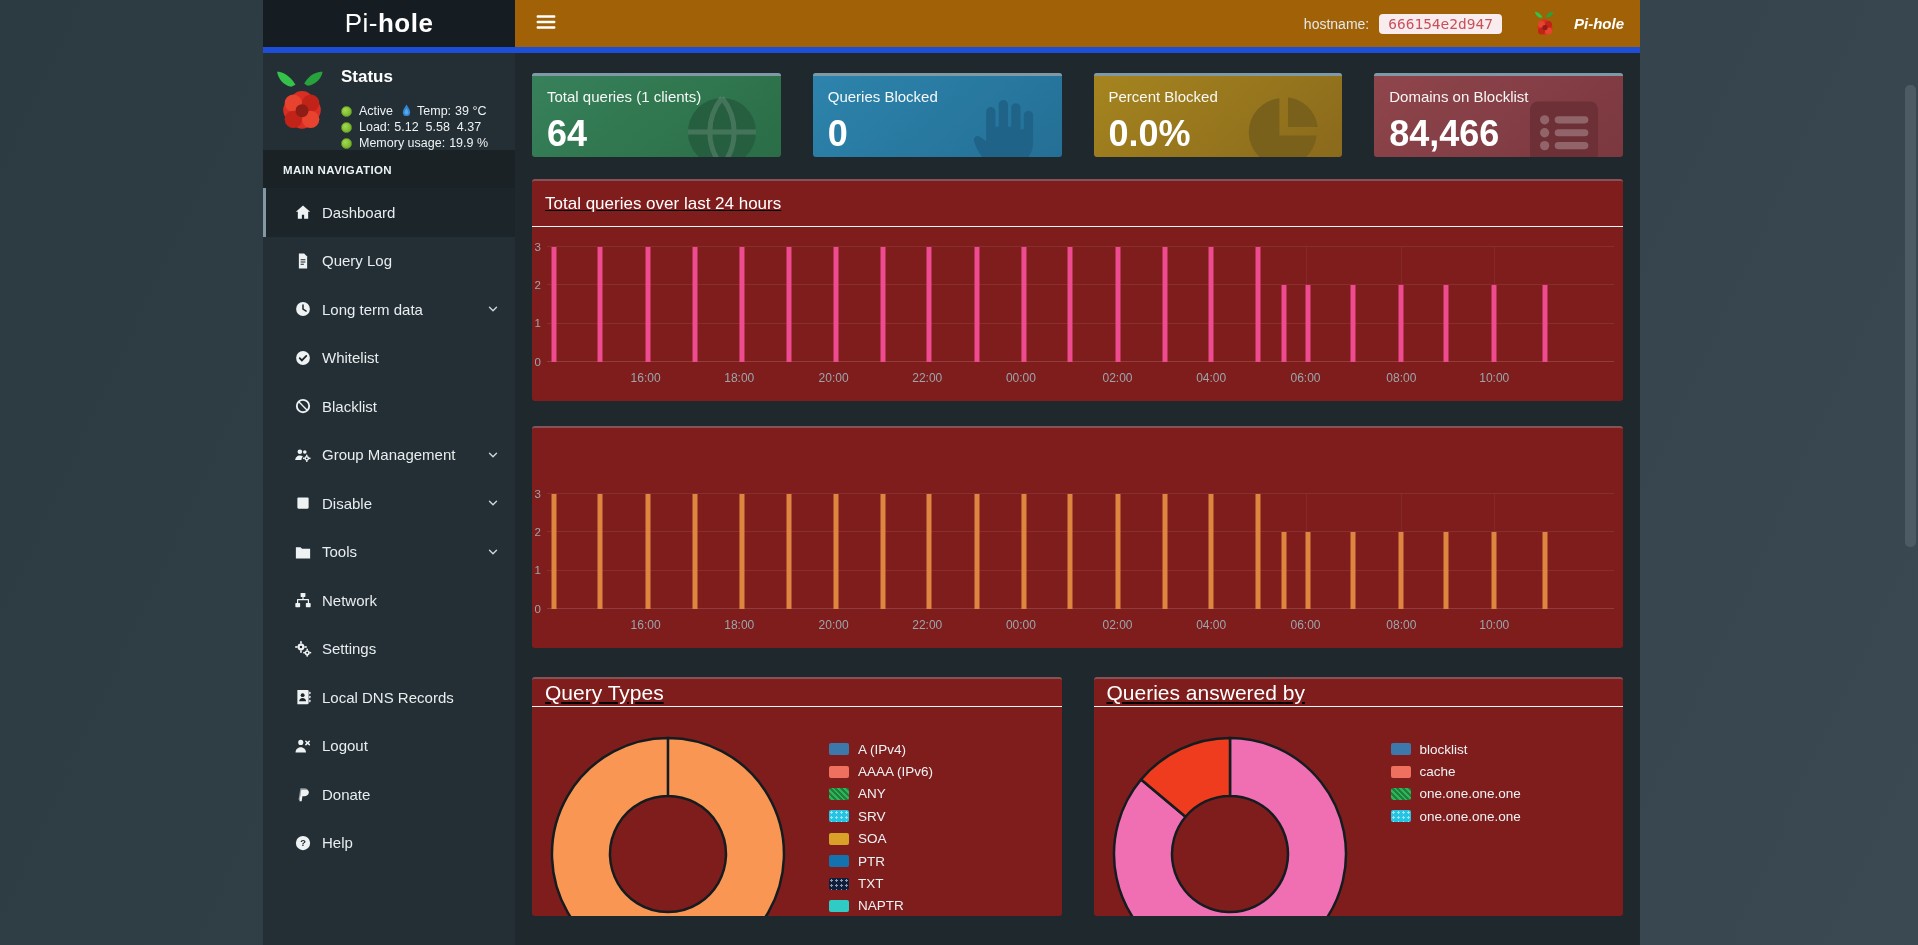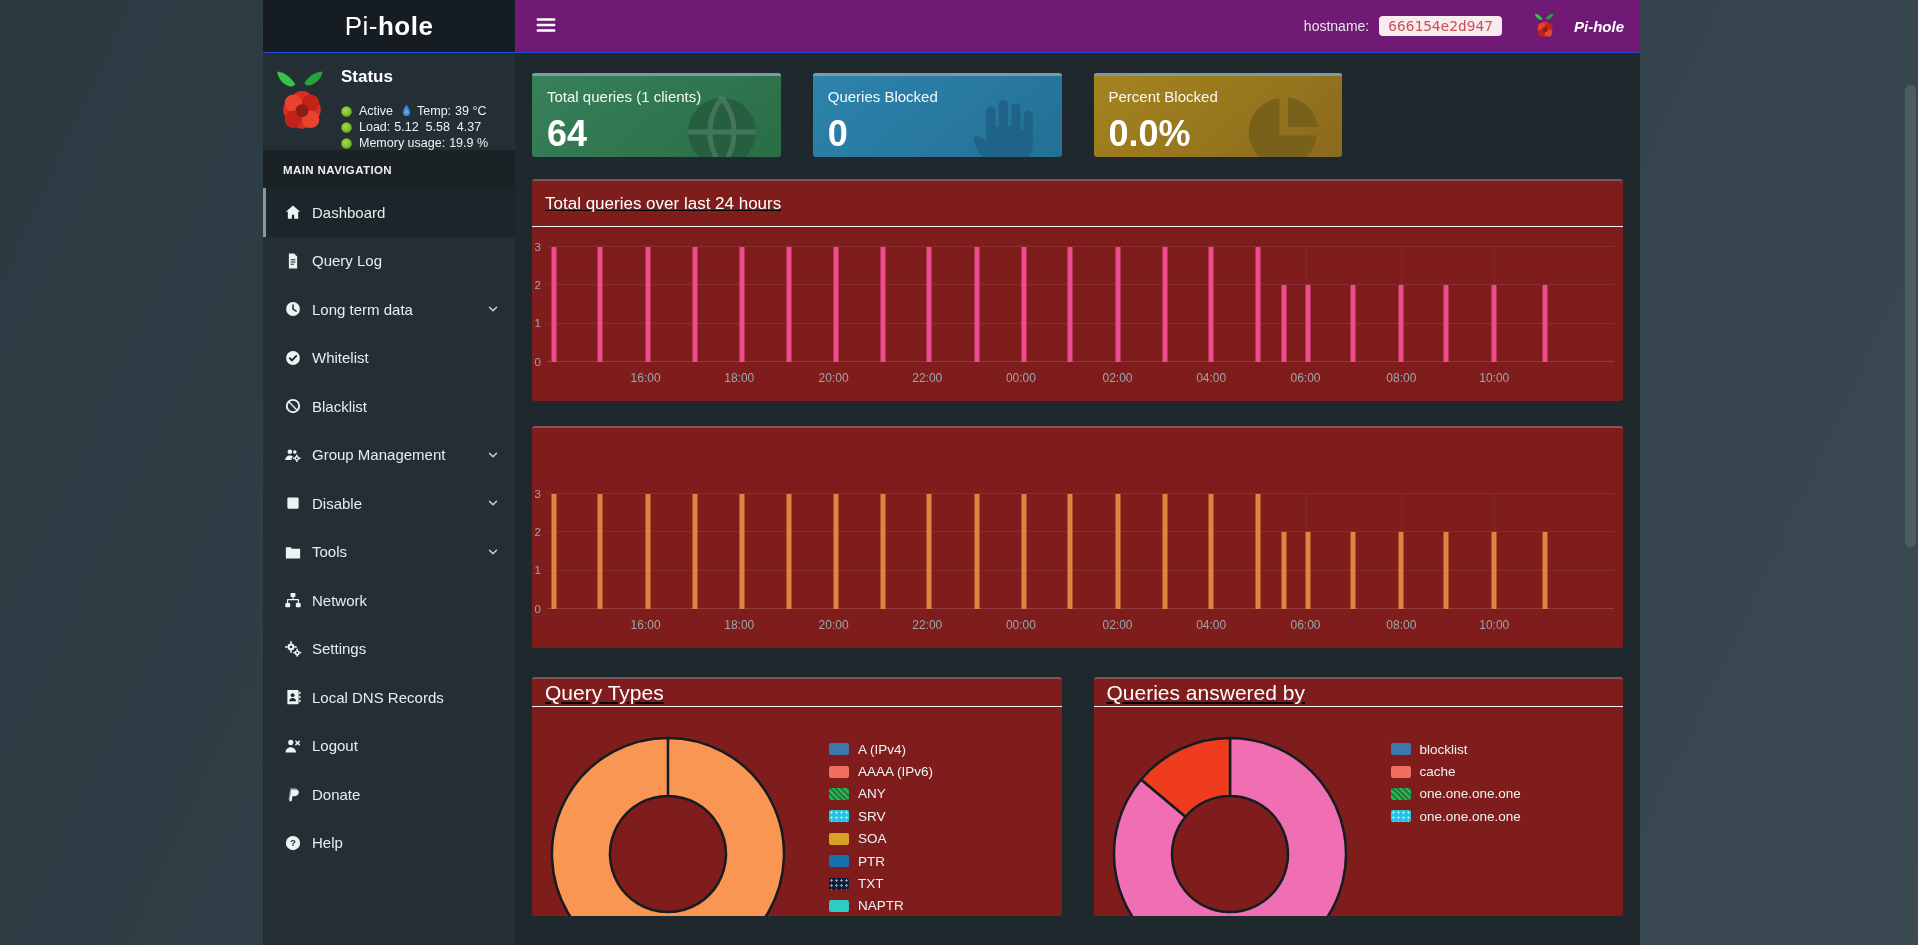--- a/index.html
+++ b/index.html
@@ -9,21 +9,21 @@
 
   
   .screen-scrollbar { position:absolute; left:1905px; top:85px; width:11px; height:462px;
     background:#4d5c64; border-radius:5px; }
 
   
   .app { position:absolute; left:263px; top:0; width:1377px; height:945px;
     display:flex; flex-direction:column; background:#1f282d; }
 
   
-  .navbar { height:53px; flex:0 0 53px; display:flex; background:#701a75; border-bottom:1px solid #1d4ed8; }
+  .navbar { height:53px; flex:0 0 53px; display:flex; background:#a16207; border-bottom:6px solid #1d4ed8; }
   .logo { width:252px; flex:0 0 252px; background:#161d22; color:#fff; font-size:26px;
     display:flex; align-items:center; justify-content:center; letter-spacing:.5px; }
   .logo b { font-weight:bold; }
   .nav-main { flex:1; display:flex; align-items:center; padding:0 16px 0 18px; }
   .hamburger { background:none; border:none; color:#fff; width:26px; height:26px; cursor:pointer; padding:0; }
   .hamburger svg { width:22px; height:22px; }
   .nav-right { margin-left:auto; display:flex; align-items:center; gap:10px; }
   .hostname-label { color:#e3e9ec; font-size:14px; }
   .hostname-badge { background:#f9ecee; color:#c75059; font-family:"DejaVu Sans Mono", monospace;
     font-size:14.5px; padding:2px 9px; border-radius:4px; }
@@ -43,21 +43,21 @@
   .dot { width:11px; height:11px; border-radius:50%; flex:0 0 11px;
     background:radial-gradient(circle at 35% 35%, #a4d94f, #7cb82f 70%); border:1px solid #5f9922; margin-right:7px; }
   .temp-icon { width:11px; height:14px; margin:0 5px 0 8px; }
   .status-row .val { margin-left:4px; }
 
   .nav-header { height:38px; line-height:40px; background:#1a2226; color:#eef2f4;
     font-size:11.5px; font-weight:bold; letter-spacing:.4px; padding-left:20px; }
 
   .nav-list { list-style:none; }
   .nav-item { position:relative; height:48.5px; display:flex; align-items:center;
-    padding-left:20px; font-size:15px; color:#e8edef; cursor:pointer; }
+    padding-left:30px; font-size:15px; color:#e8edef; cursor:pointer; }
   .nav-item.active { background:#1c2529; }
   .nav-item.active::before { content:""; position:absolute; left:0; top:0; bottom:0; width:3px; background:#8298a2; }
   .nav-icon { width:20px; height:18px; flex:0 0 20px; margin-right:9px; color:#eef2f3; display:flex; align-items:center; justify-content:center; }
   .nav-icon svg { width:18px; height:18px; }
   .nav-chevron { position:absolute; right:15px; width:14px; height:14px; color:#cdd6da; }
 
   
   .content { flex:1; background:#1f282d; padding:20px 17px; overflow:hidden; }
 
   .cards { display:grid; grid-template-columns:repeat(4,1fr); gap:32px; height:84px; margin-bottom:22px; }
@@ -348,20 +348,33 @@
             <svg class="card-icon" viewBox="0 0 24 24" fill="#1f6488" color="#1f6488">
               <path d="M8.6 21.5c-2.3-1.9-4-4.5-4.7-7-.3-1 .8-1.8 1.7-1.2l1.7 1.3V6.3c0-.7.6-1.3 1.3-1.3s1.3.6 1.3 1.3v4.2h.9V4.4c0-.7.6-1.3 1.3-1.3s1.3.6 1.3 1.3v6.1h.9V5.3c0-.7.6-1.3 1.3-1.3s1.3.6 1.3 1.3v5.9h.9V7.4c0-.7.6-1.3 1.3-1.3s1.3.6 1.3 1.3v7.7c0 3.7-3 6.7-6.7 6.7z"></path>
             </svg>
           </div>
           <div class="card" style="background: linear-gradient(140deg, rgb(165, 132, 31), rgb(138, 106, 28));">
             <div class="card-title">Percent Blocked</div>
             <div class="card-value">0.0%</div>
             <svg class="card-icon" viewBox="0 0 24 24" fill="#7a611b" color="#7a611b">
               <path d="M11 2.6A9.5 9.5 0 1 0 21.4 13H11z"></path>
               <path d="M13.4 2.3a9.5 9.5 0 0 1 8.3 8.3h-8.3z"></path>
+            </svg>
+          </div>
+          <div class="card" style="background: linear-gradient(140deg, rgb(143, 69, 76), rgb(123, 56, 63));">
+            <div class="card-title">Domains on Blocklist</div>
+            <div class="card-value">84,466</div>
+            <svg class="card-icon" viewBox="0 0 24 24" fill="#6d3037" color="#6d3037">
+              <rect x="2.5" y="3.5" width="19" height="17" rx="2.2"></rect>
+              <circle cx="6.6" cy="8.6" r="1.3" fill="rgba(255,255,255,.25)"></circle>
+              <circle cx="6.6" cy="12.2" r="1.3" fill="rgba(255,255,255,.25)"></circle>
+              <circle cx="6.6" cy="15.8" r="1.3" fill="rgba(255,255,255,.25)"></circle>
+              <rect x="9.4" y="7.6" width="9.4" height="2" rx="1" fill="rgba(255,255,255,.25)"></rect>
+              <rect x="9.4" y="11.2" width="9.4" height="2" rx="1" fill="rgba(255,255,255,.25)"></rect>
+              <rect x="9.4" y="14.8" width="9.4" height="2" rx="1" fill="rgba(255,255,255,.25)"></rect>
             </svg>
           </div>
         </div>
 
       <div class="panel chart-panel mb1">
         <div class="panel-head">Total queries over last 24 hours</div>
         <div class="plot" id="chart0">
             <div class="hline base" style="bottom:0%"></div>
             <div class="ylab" style="bottom:0%">0</div>
             <div class="hline" style="bottom:33.33333333333333%"></div>

